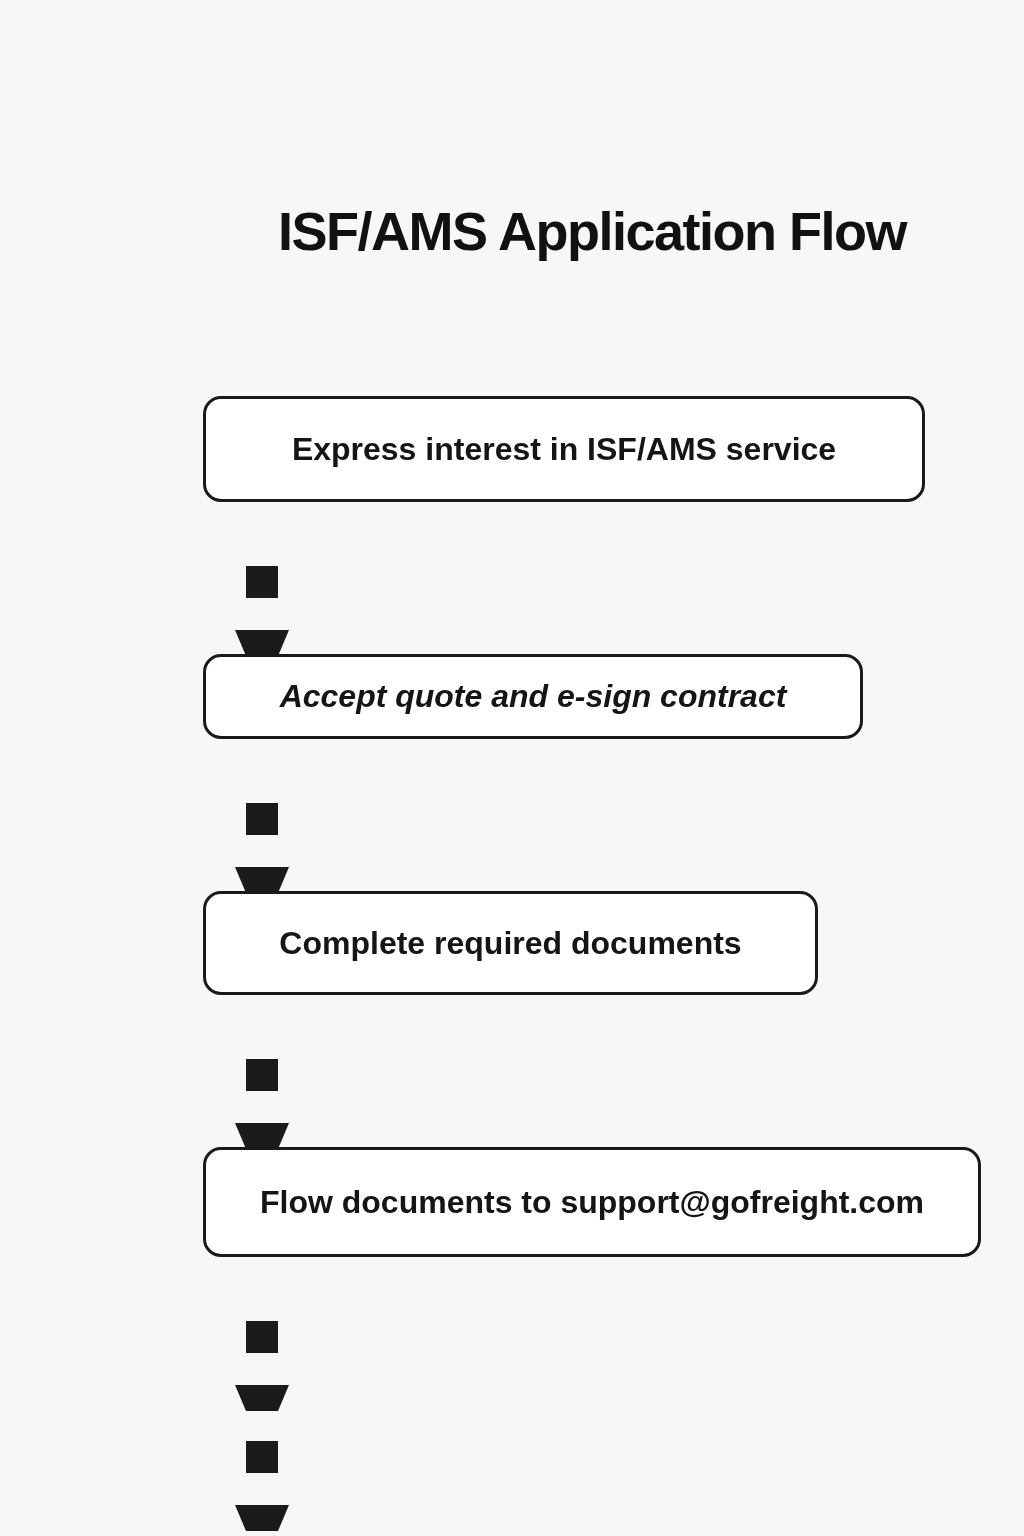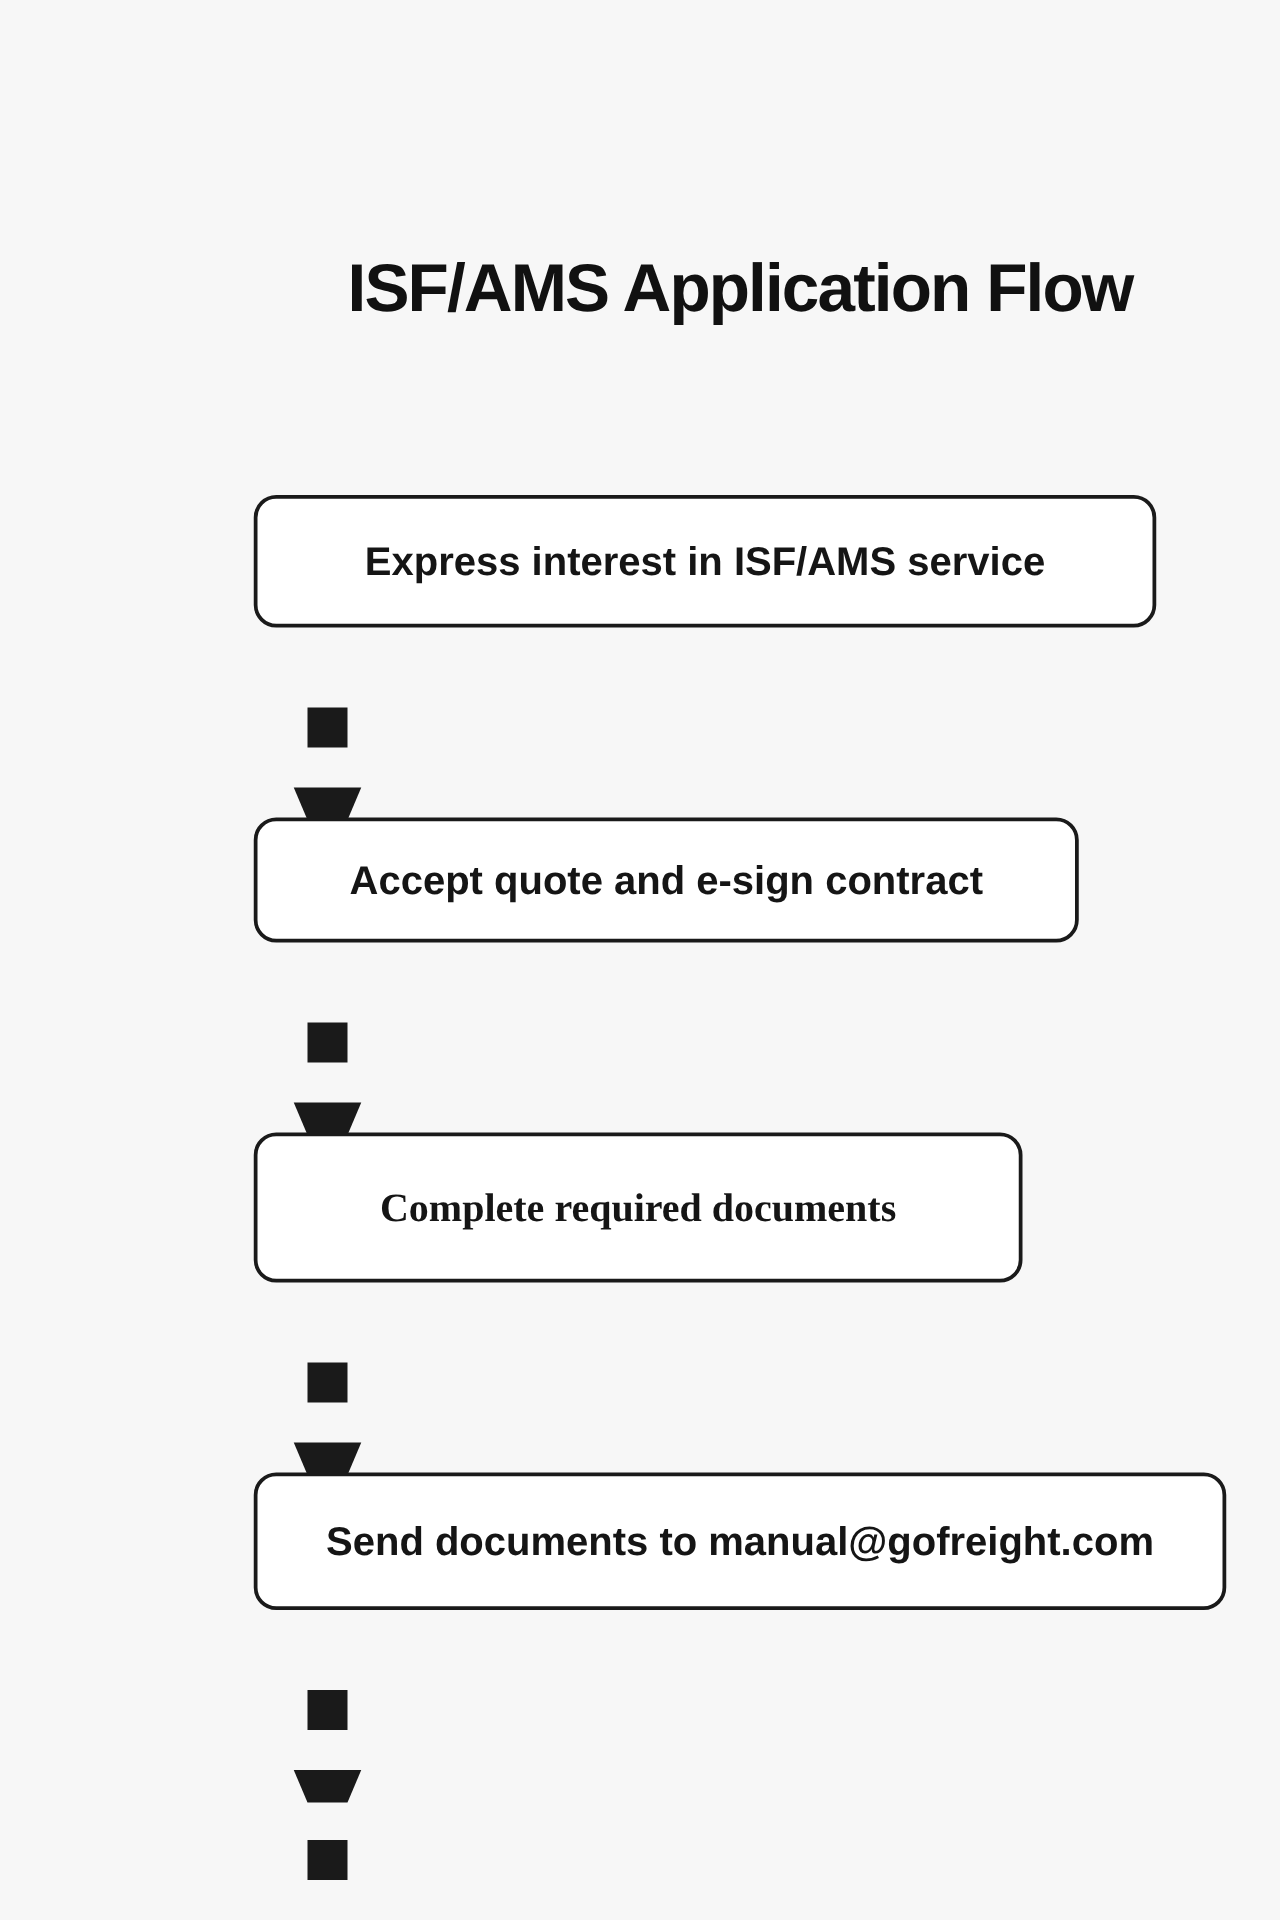--- a/index.html
+++ b/index.html
@@ -39,22 +39,22 @@
     align-items: center;
     justify-content: center;
     text-align: center;
     font-size: 32px;
     font-weight: 600;
     color: #151515;
     line-height: 1.45;
     white-space: pre-line;
   }
   .n1 { width: 722px; height: 106px; }
-  .n2 { width: 660px; height: 100px; }
-  .n3 { width: 615px; height: 120px; font-family: Liberation Serif, serif; }
+  .n2 { width: 660px; height: 85px; font-style: italic; }
+  .n3 { width: 615px; height: 104px; }
   .n4 { width: 778px; height: 110px; }
   .n5 { width: 623px; height: 144px; }
   .n6 { width: 652px; height: 144px; }
   .arrow {
     height: 88px;
     display: flex;
     flex-direction: column;
     align-items: center;
   }
   .arrow .shaft {
@@ -93,21 +93,21 @@
       <div class="head"></div>
     </div>
 
     <div class="node n3">Complete required documents</div>
 
     <div class="arrow">
       <div class="shaft"></div>
       <div class="head"></div>
     </div>
 
-    <div class="node n4">Send documents to manual@gofreight.com</div>
+    <div class="node n4">Flow documents to support@gofreight.com</div>
 
     <div class="arrow">
       <div class="shaft"></div>
       <div class="head"></div>
     </div>
 
 
     <div class="arrow">
       <div class="shaft"></div>
       <div class="head"></div>

